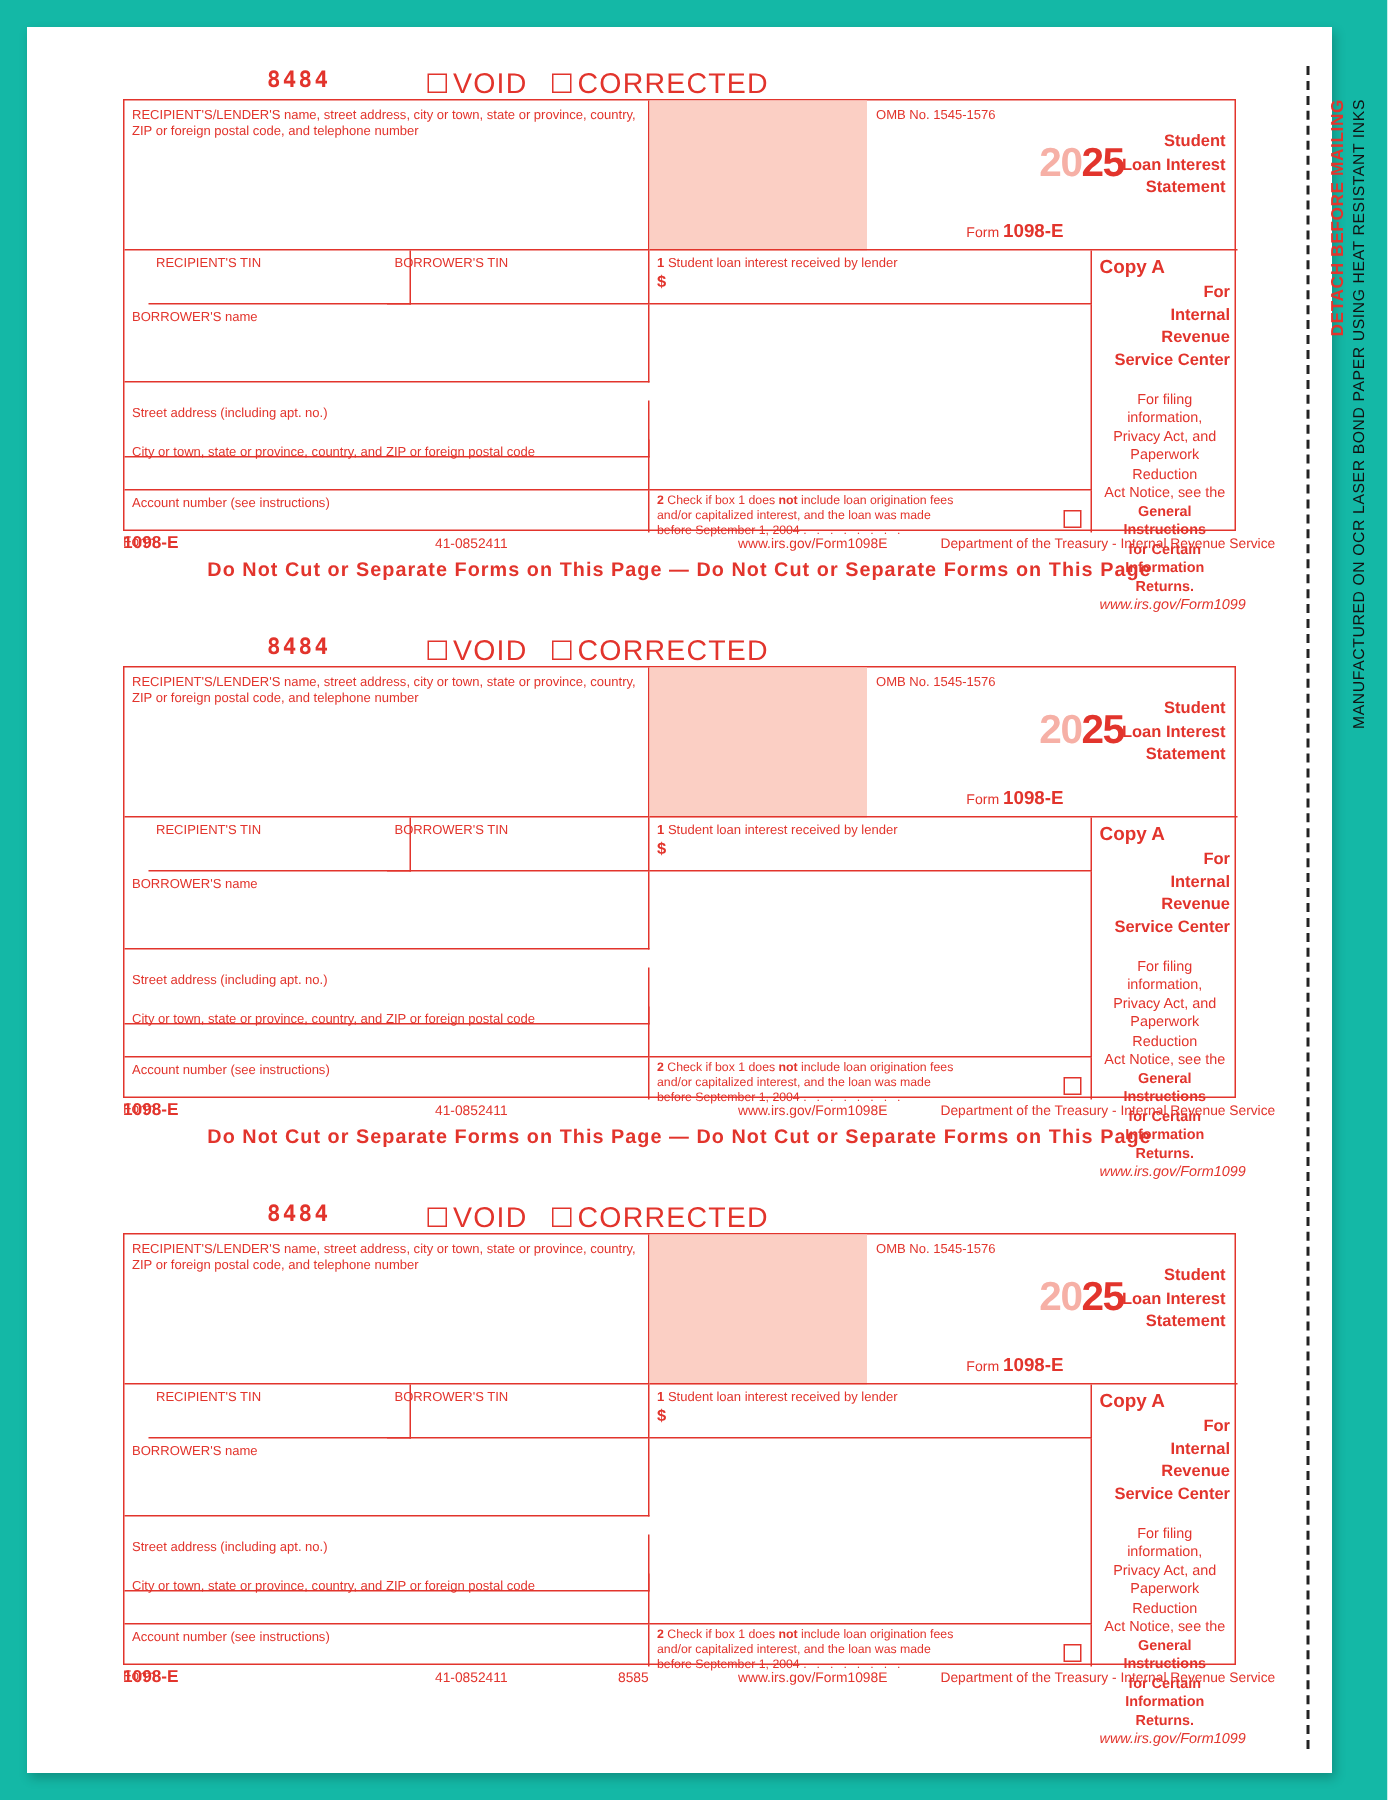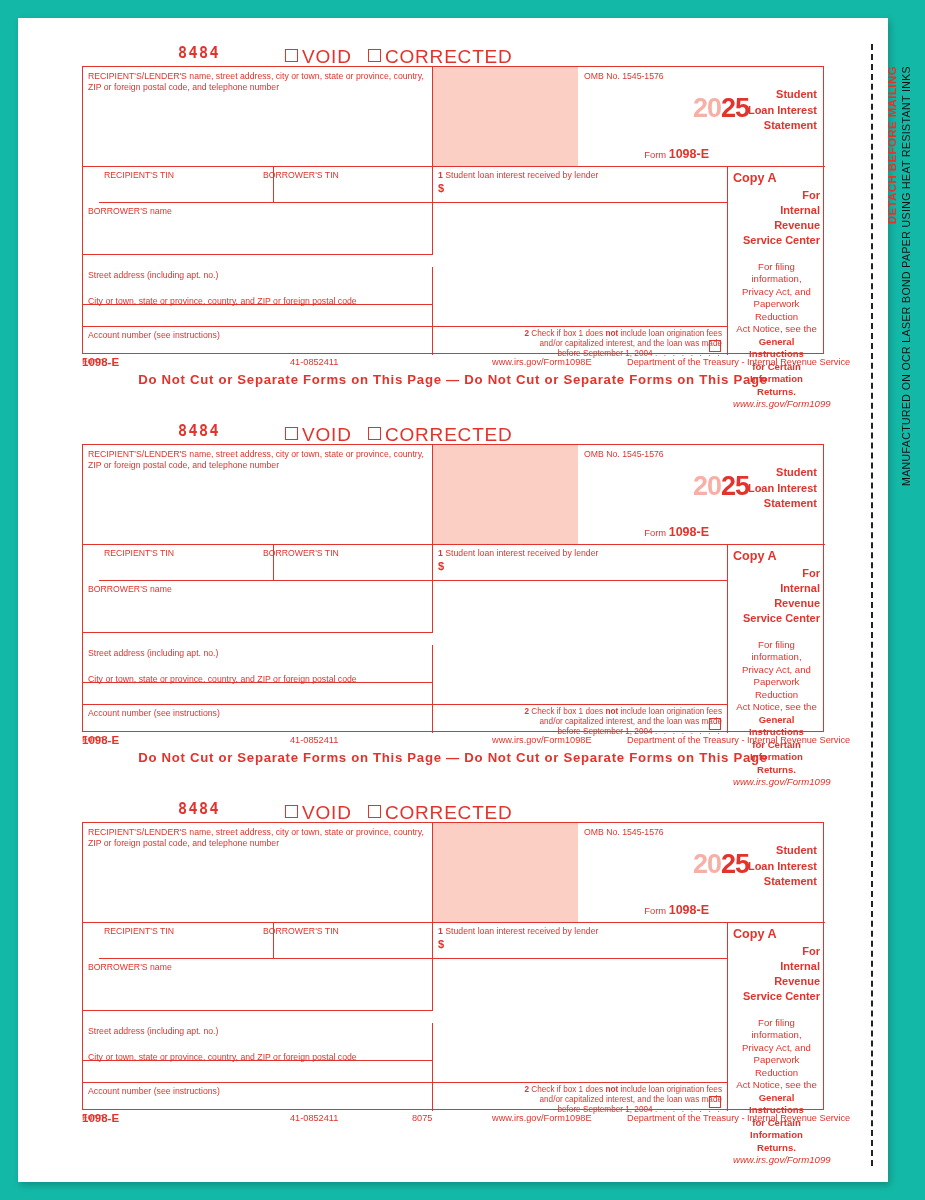--- a/index.html
+++ b/index.html
@@ -155,21 +155,21 @@
   }
 
   .c-tin1 { left: 16px; top: 100px; width: 175px; height: 36px; padding: 3px 5px; }
   .c-tin2 { left: 175px; top: 100px; width: 175px; height: 36px; padding: 3px 5px; }
   .c-box1 { left: 350px; top: 100px; width: 295px; height: 36px; padding: 3px 5px; }
   .c-name { left: 0; top: 136px; width: 350px; height: 52px; padding: 3px 5px; }
   .c-addr { left: 0; top: 188px; width: 350px; height: 38px; padding: 3px 5px; margin-top: 12px; }
   .c-city { left: 0; top: 226px; width: 350px; height: 34px; padding: 3px 5px; }
   .c-acct { left: 0; top: 260px; width: 350px; height: 28px; padding: 3px 5px; }
   .c-mid-blank { left: 350px; top: 136px; width: 295px; height: 124px; }
-  .c-box2 { left: 350px; top: 260px; width: 295px; height: 28px; padding: 2px 5px; text-align: right; }
+  .c-box2 { left: 350px; top: 260px; width: 295px; height: 28px; padding: 2px 5px; }
   .c-copy { left: 645px; top: 100px; width: 97px; height: 188px; padding: 3px 5px; }
 
   .dollar {
     position: absolute;
     left: 5px;
     top: 15px;
     font-size: 11px;
     color: #e2342c;
     font-weight: bold;
   }
@@ -478,21 +478,21 @@
             <div>and/or capitalized interest, and the loan was made</div>
             <div><span>before September 1, 2004</span> <span class="dots">. . . . . . . .</span></div>
           </div>
           <div class="box2-cb"></div>
         </div>
       </div>
 
       <div class="footrow">
         <span class="ft-form"><span>Form </span><b>1098-E</b></span>
         <span class="ft-cat">41-0852411</span>
-        <span class="ft-num">8075</span>
+        <span class="ft-num">8585</span>
         <span class="ft-url">www.irs.gov/Form1098E</span>
         <span class="ft-dept">Department of the Treasury - Internal Revenue Service</span>
       </div>
     </div>
 
     <div class="perf-line"></div>
     <div class="detach-strip">
       <div class="vert-text detach-red">DETACH BEFORE MAILING</div>
       <div class="vert-text detach-black">MANUFACTURED ON OCR LASER BOND PAPER USING HEAT RESISTANT INKS</div>
     </div>

